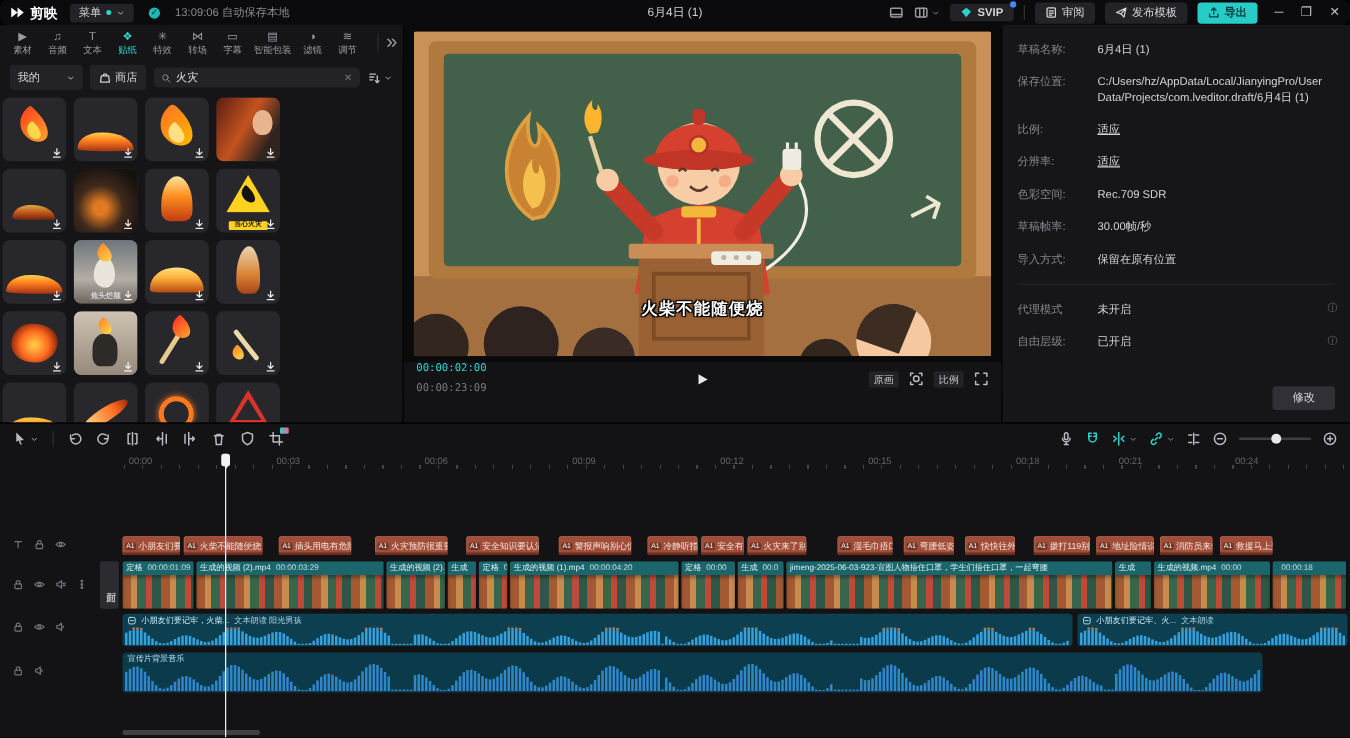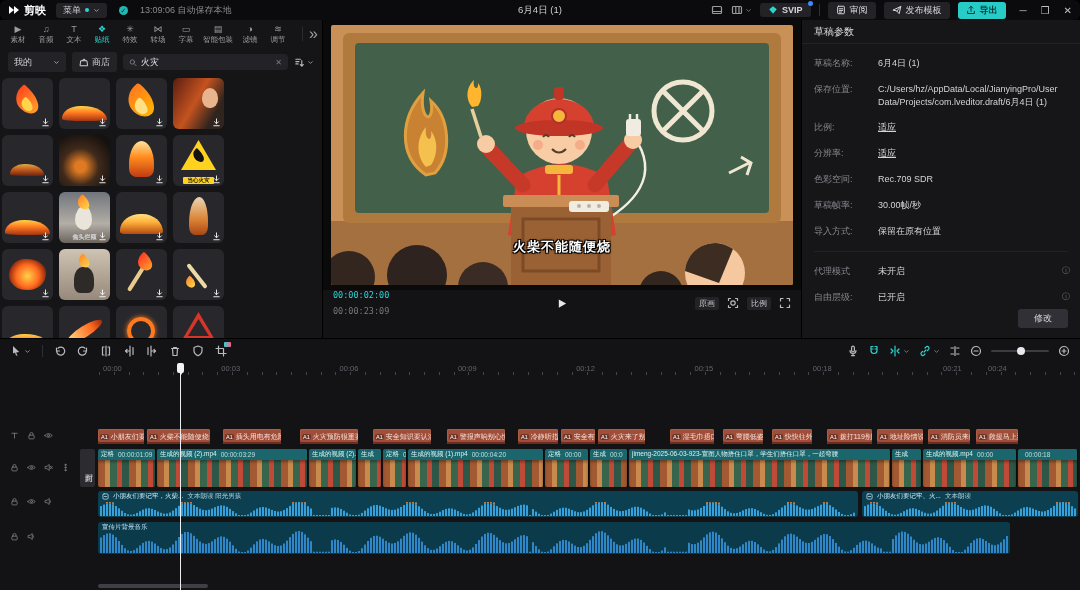--- a/index.html
+++ b/index.html
@@ -545,21 +545,20 @@
           </svg>
         <span class="mini-pill">比例</span>
         <svg width="12" height="12" viewBox="0 0 12 12" class="ic">
             <path d="M1.5 4V1.5H4M8 1.5h2.5V4M10.5 8v2.5H8M4 10.5H1.5V8"></path>
           </svg>
       </div>
     </div>
   </div>
 
   <div class="params-panel">
-    <div class="pp-header">草稿参数</div>
     <div id="params-rows">
         <div class="prow">
        <span class="plab">草稿名称:</span>
        <span class="pval">6月4日 (1)</span>
        </div>
         <div class="prow">
        <span class="plab">保存位置:</span>
        <span class="pval">C:/Users/hz/AppData/Local/JianyingPro/User Data/Projects/com.lveditor.draft/6月4日 (1)</span>
        </div>
         <div class="prow">
@@ -705,21 +704,21 @@
     <div class="ruler">
       <div class="ticks"></div>
       <div id="ruler-labels">
           <span class="rlabel" style="left:103px">00:00</span>
           <span class="rlabel" style="left:221.3px">00:03</span>
           <span class="rlabel" style="left:339.6px">00:06</span>
           <span class="rlabel" style="left:457.9px">00:09</span>
           <span class="rlabel" style="left:576.2px">00:12</span>
           <span class="rlabel" style="left:694.5px">00:15</span>
           <span class="rlabel" style="left:812.8px">00:18</span>
-          <span class="rlabel" style="left:943px">00:21</span>
+          <span class="rlabel" style="left:895px">00:21</span>
           <span class="rlabel" style="left:988px">00:24</span>
         </div>
     </div>
 
     <div class="tracks">
 
       <div class="hdr-icons" style="top:55px">
         <svg width="9" height="9" viewBox="0 0 12 12" class="ic">
             <path d="M2.5 3h7M6 3v6.5"></path>
           </svg>

